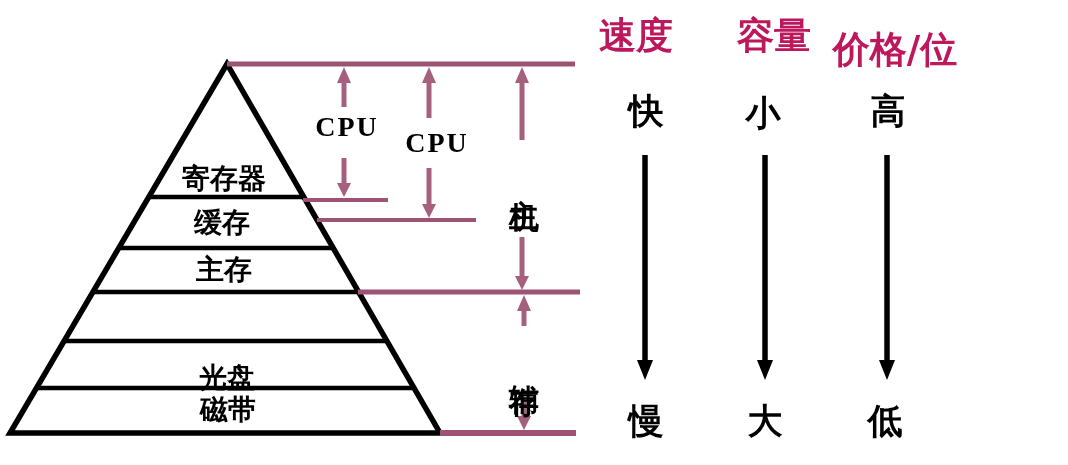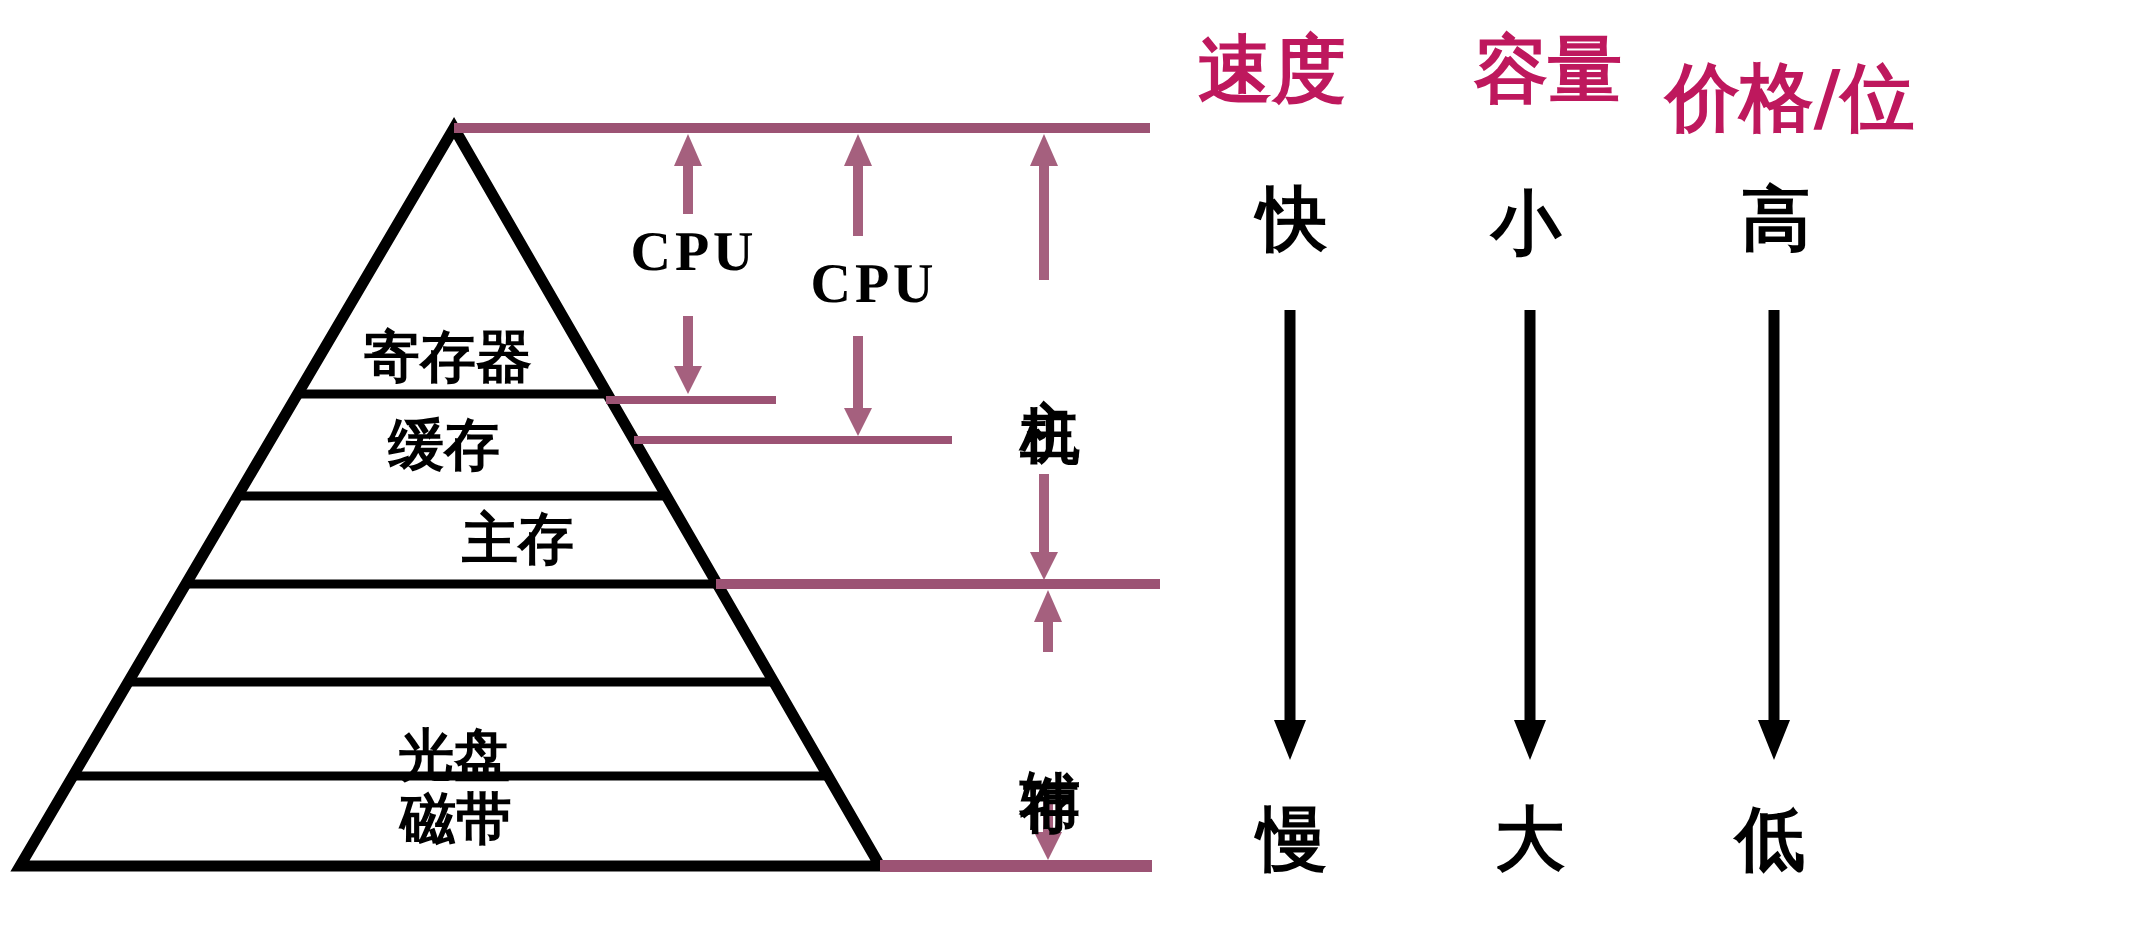--- a/index.html
+++ b/index.html
@@ -79,21 +79,21 @@
       <polygon points="765,380 757,360 773,360" stroke="none"></polygon>
     </g>
     <g stroke="#000000" fill="#000000" stroke-width="5.5">
       <line x1="887" y1="155" x2="887" y2="362"></line>
       <polygon points="887,380 879,360 895,360" stroke="none"></polygon>
     </g>
   </svg>
 
   <div class="lbl pyr-lbl" style="left:224px;top:179px;">寄存器</div>
   <div class="lbl pyr-lbl" style="left:222px;top:223px;">缓存</div>
-  <div class="lbl pyr-lbl" style="left:224px;top:270px;margin-left:35px;">主存</div>
+  <div class="lbl pyr-lbl" style="left:224px;top:270px;">主存</div>
   <div class="lbl pyr-lbl" style="left:227px;top:378px;">光盘</div>
   <div class="lbl pyr-lbl" style="left:228px;top:410px;">磁带</div>
 
   <div class="lbl cpu-lbl" style="left:347px;top:127px;">CPU</div>
   <div class="lbl cpu-lbl" style="left:437px;top:143px;">CPU</div>
   <div class="lbl vert-lbl" style="left:524px;top:178px;">主机</div>
   <div class="lbl vert-lbl" style="left:524px;top:364px;">辅存</div>
 
   <div class="lbl hdr-lbl" style="left:636px;top:35px;">速度</div>
   <div class="lbl hdr-lbl" style="left:754px;top:35px;margin-left:20px;">容量</div>

